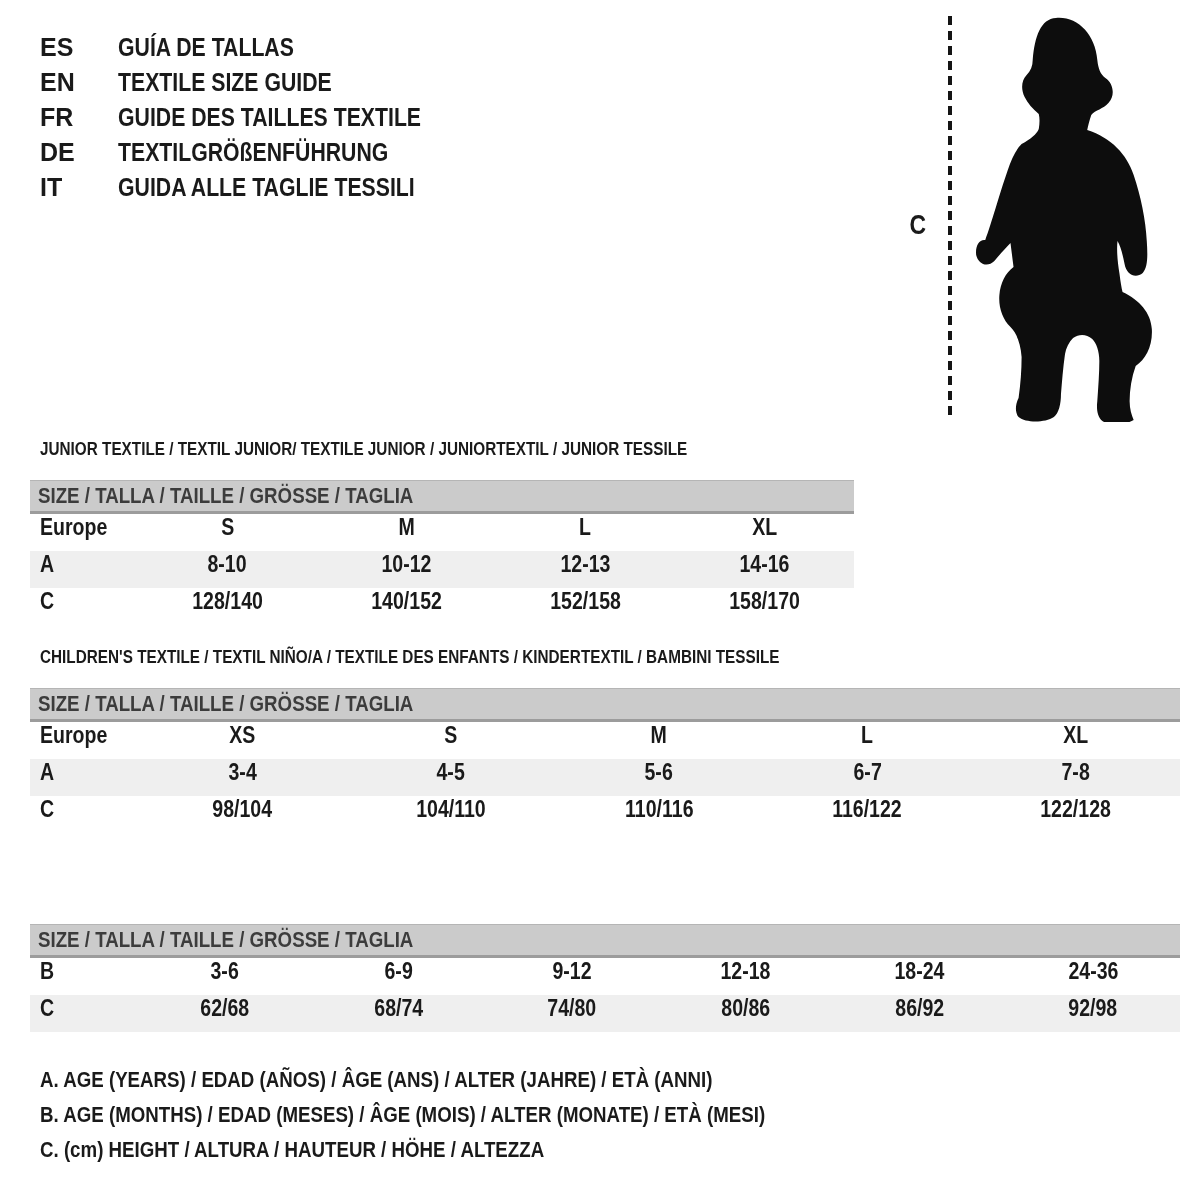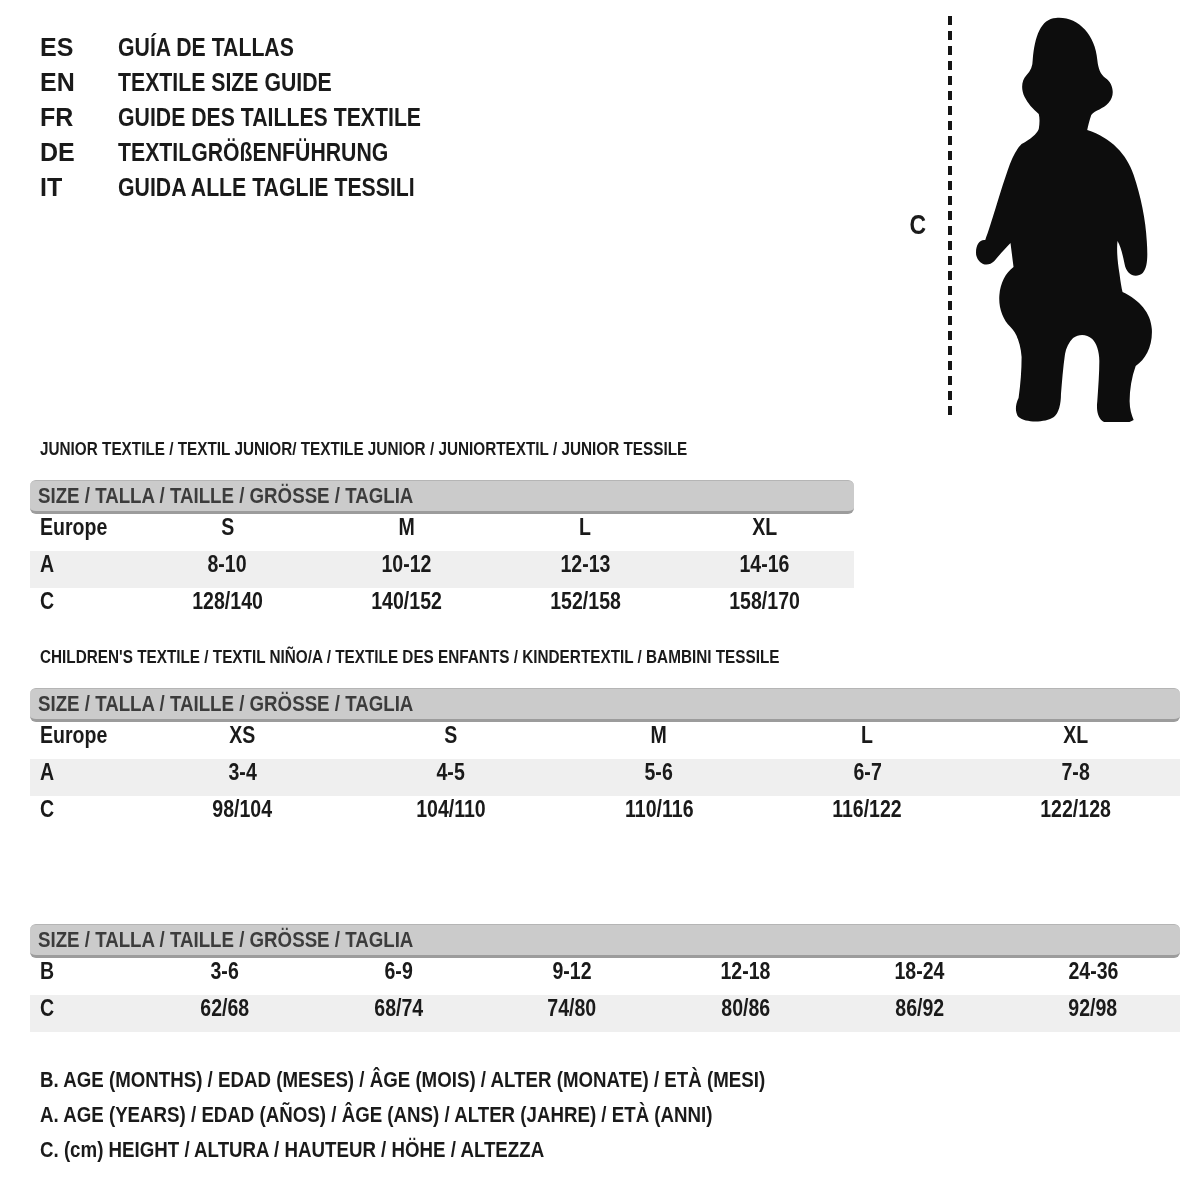--- a/index.html
+++ b/index.html
@@ -47,21 +47,21 @@
   
   .table{position:absolute;left:30px;}
   .table-junior{top:480px;width:824px;}
   .table-children{top:688px;width:1150px;}
   .table-babies{top:924px;width:1150px;}
   .thead{
     height:30px;display:flex;align-items:center;padding-left:8px;
     background:var(--header-bar-bg);
     border-top:1px solid var(--header-bar-topline);
     border-bottom:3px solid var(--header-bar-border);
-    font-weight:bold;font-size:22px;color:var(--header-bar-text);border-radius:6px;
+    font-weight:bold;font-size:22px;color:var(--header-bar-text);
   }
   .trow{display:flex;align-items:flex-start;height:37px;font-weight:bold;font-size:23px;}
   .trow.shaded{background:var(--shaded-row-bg);}
   .tlabel{width:108px;padding-left:10px;box-sizing:border-box;}
   .tcell{flex:1;text-align:center;}
 
   
   .legend{position:absolute;left:40px;top:1064px;}
   .legend-line{display:block;height:35px;font-weight:bold;font-size:22px;line-height:32px;}
 </style>
@@ -224,18 +224,18 @@
       <span class="tcell"><span class="scx">62/68</span></span>
       <span class="tcell"><span class="scx">68/74</span></span>
       <span class="tcell"><span class="scx">74/80</span></span>
       <span class="tcell"><span class="scx">80/86</span></span>
       <span class="tcell"><span class="scx">86/92</span></span>
       <span class="tcell"><span class="scx">92/98</span></span>
     </div>
   </div>
 
   <div class="legend">
+    <span class="legend-line"><span class="scx-l">A. AGE (YEARS) / EDAD (AÑOS) / ÂGE (ANS) / ALTER (JAHRE) / ETÀ (ANNI)</span></span>
     <span class="legend-line"><span class="scx-l">B. AGE (MONTHS) / EDAD (MESES) / ÂGE (MOIS) / ALTER (MONATE) / ETÀ (MESI)</span></span>
-    <span class="legend-line"><span class="scx-l">A. AGE (YEARS) / EDAD (AÑOS) / ÂGE (ANS) / ALTER (JAHRE) / ETÀ (ANNI)</span></span>
     <span class="legend-line"><span class="scx-l">C. (cm) HEIGHT / ALTURA / HAUTEUR / HÖHE / ALTEZZA</span></span>
   </div>
 
 </div>
 
 </body></html>

